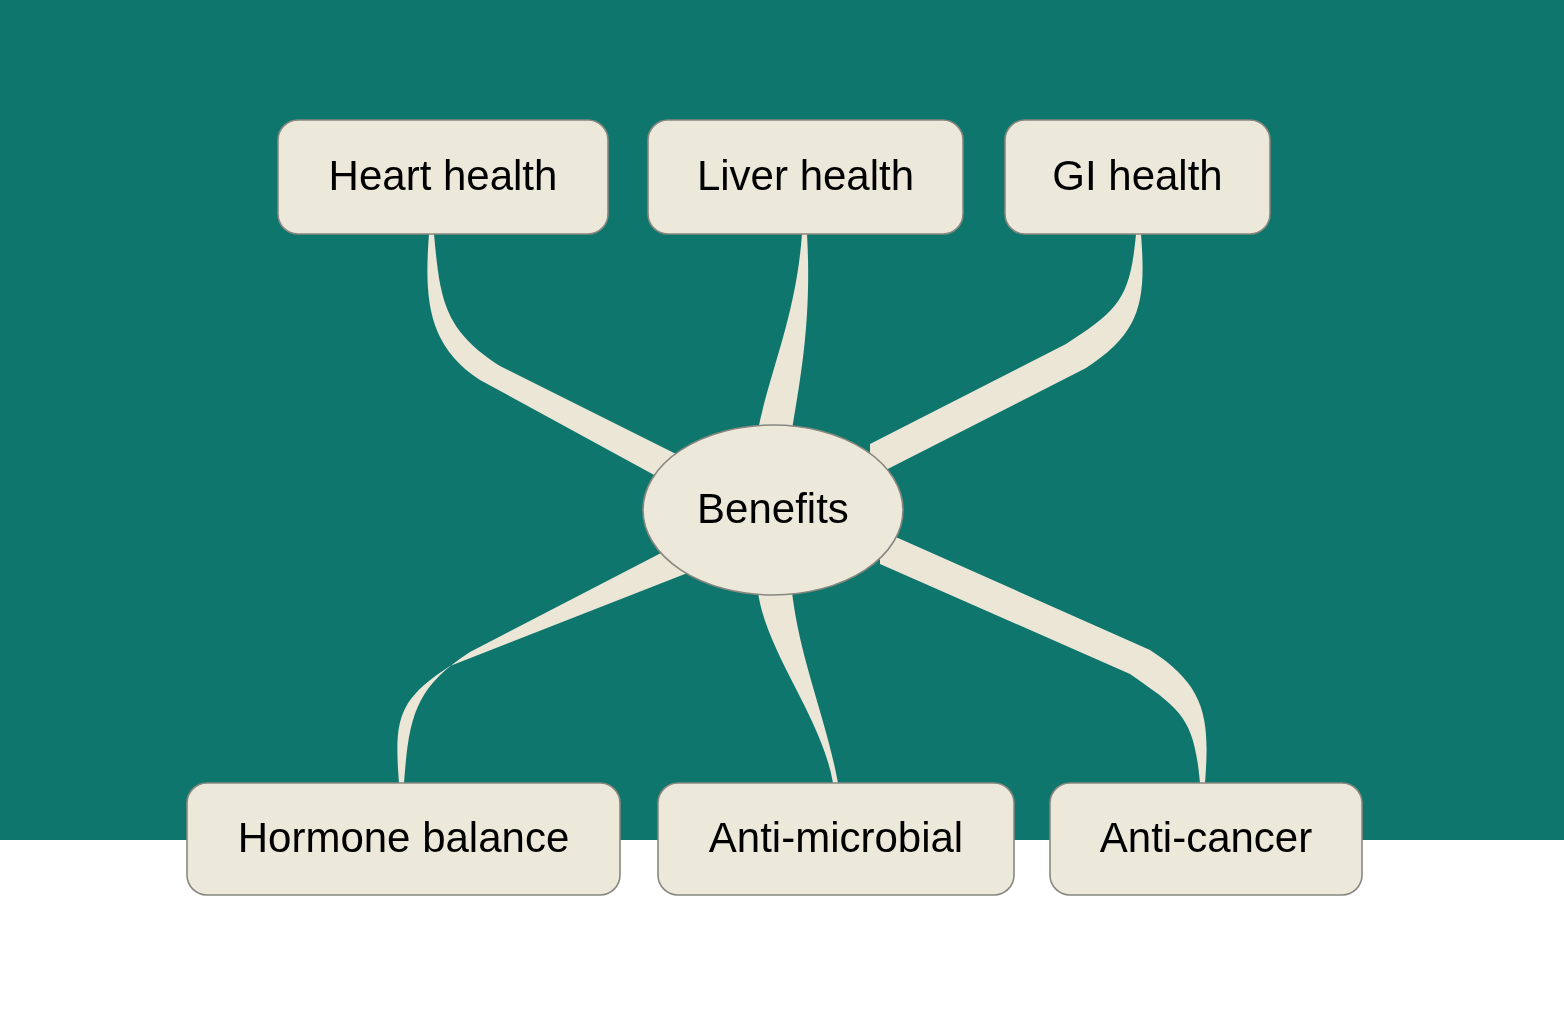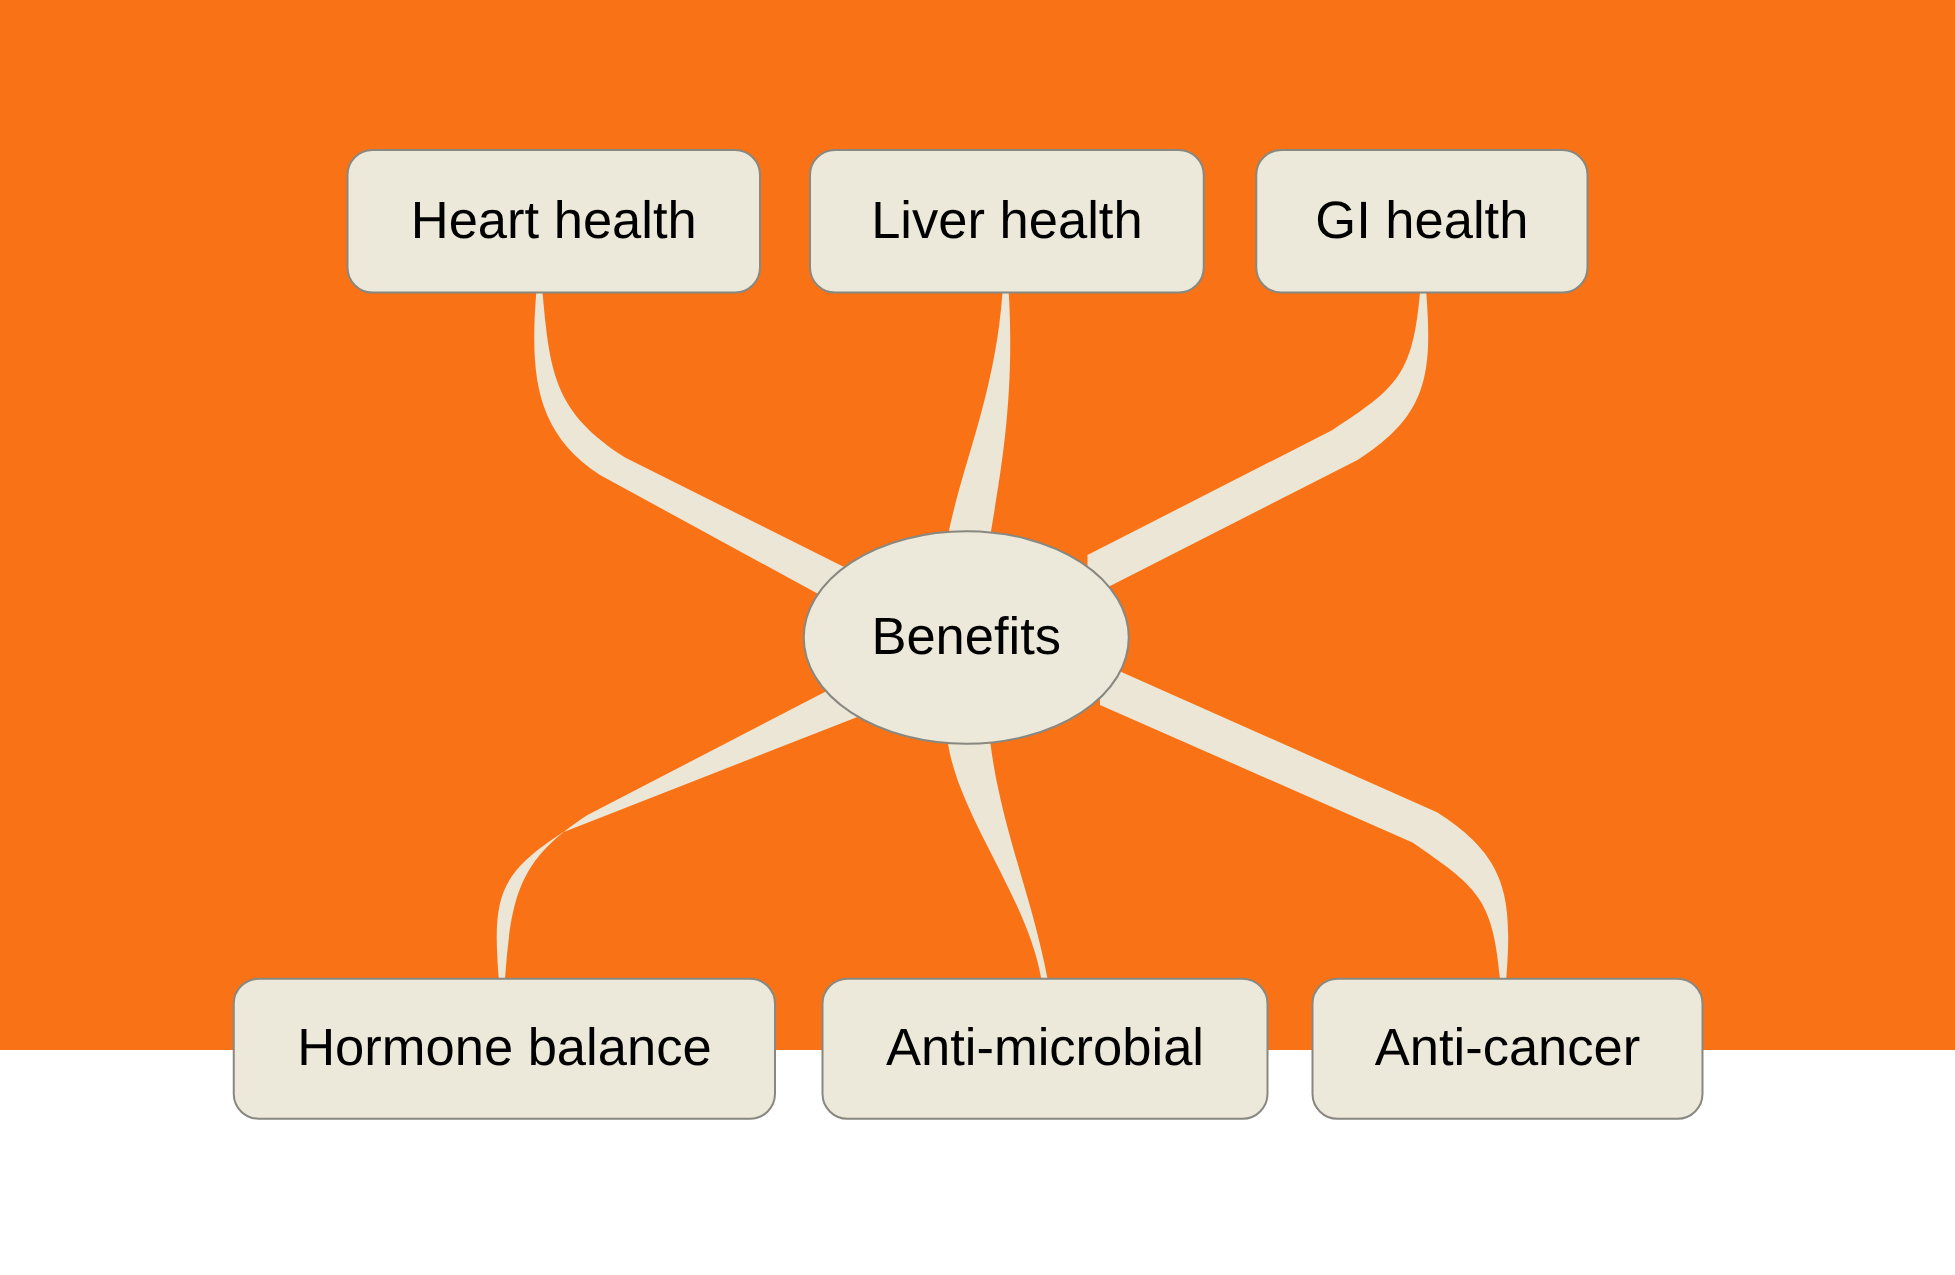--- a/index.html
+++ b/index.html
@@ -10,21 +10,21 @@
   body {
     width: 1564px;
     height: 1020px;
     font-family: "Liberation Sans", sans-serif;
     overflow: hidden;
   }
   #diagram-canvas {
     position: relative;
     width: 1564px;
     height: 840px;
-    background: #f97316;
+    background: #0f766e;
   }
   #mindmap-svg {
     position: absolute;
     top: 0;
     left: 0;
     width: 1564px;
     height: 1020px;
     display: block;
   }
   .edge-ribbon {

